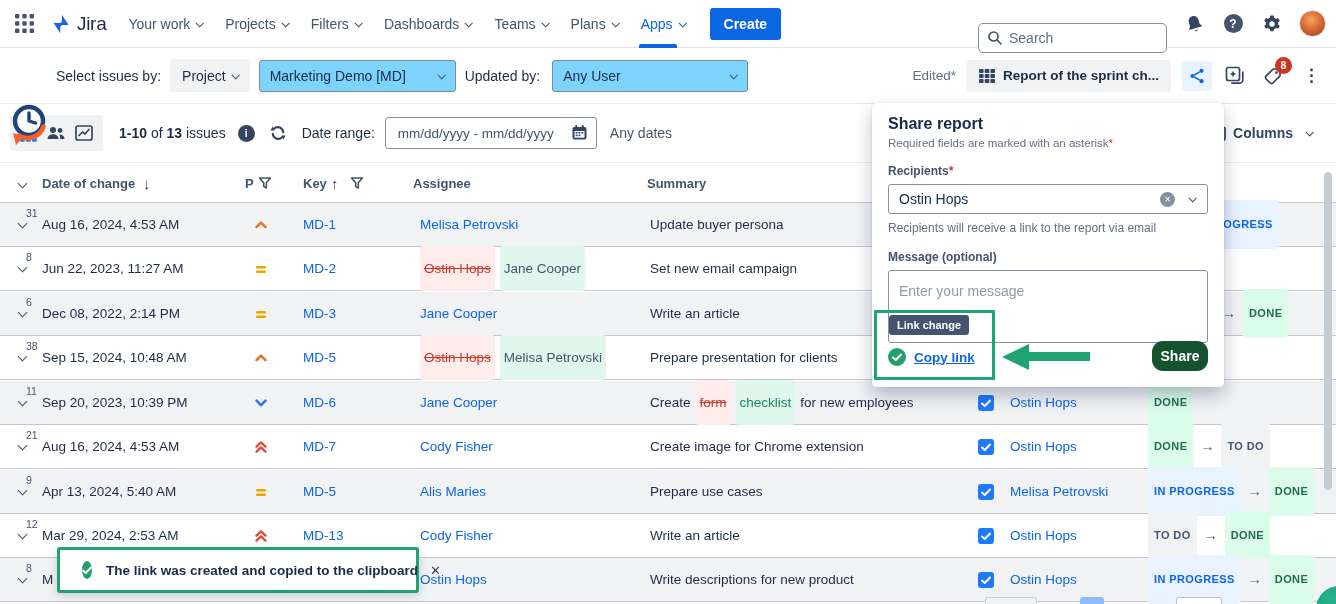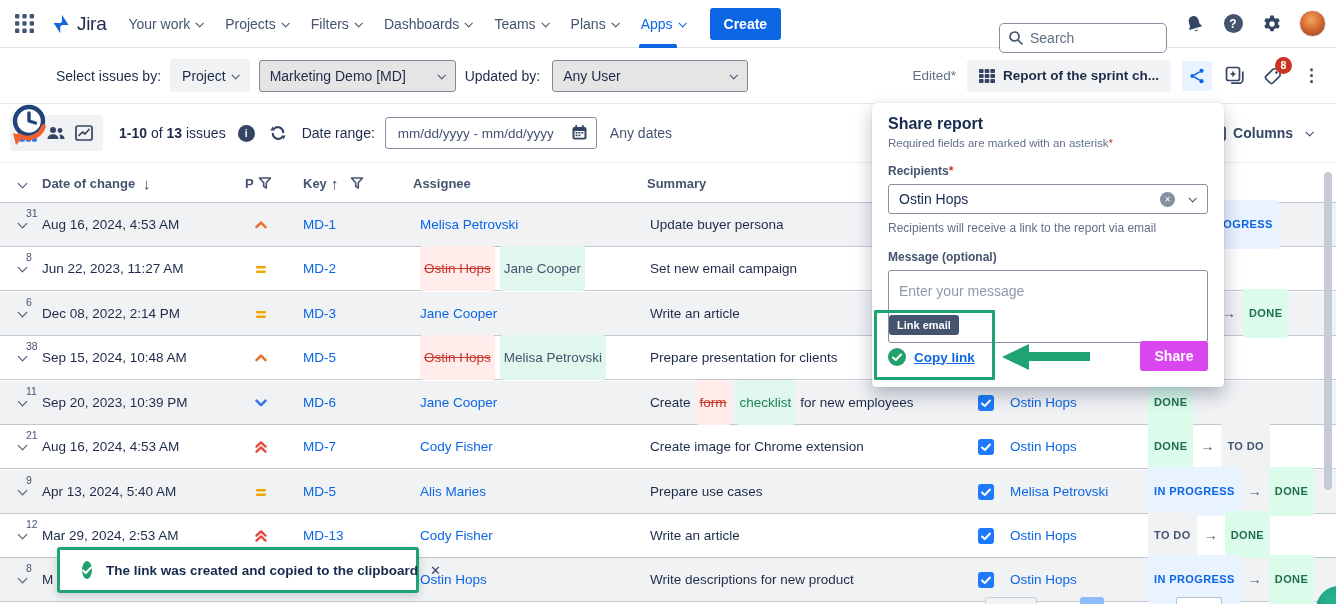--- a/index.html
+++ b/index.html
@@ -15,42 +15,42 @@
   .logo-text { font-size:19px; font-weight:400; color:#1D2B48; letter-spacing:-0.3px; }
   .navitem { position:relative; display:flex; align-items:center; font-size:14px; font-weight:500;
     color:#44546F; margin-right:23px; height:48px; cursor:pointer; white-space:nowrap; }
   .navitem.active { color:#0C66E4; }
   .navitem.active .underline { position:absolute; left:-2px; right:8px; bottom:0; height:4px; background:#0C66E4; border-radius:2px 2px 0 0; }
   .chev { display:inline-block; width:6px; height:6px; border-right:1.8px solid currentColor;
     border-bottom:1.8px solid currentColor; transform:rotate(45deg) translateY(-1px); margin-left:6px; }
   .create-btn { background:#0C66E4; color:#fff; font-size:14px; font-weight:600; border:none;
     border-radius:3px; height:32px; padding:0 14px; margin-left:2px; cursor:pointer; }
   .nav-right { margin-left:auto; display:flex; align-items:center; gap:15px; }
-  .searchbox { position:relative; width:168px; height:30px;margin-top:28px; }
+  .searchbox { position:relative; width:189px; height:30px;margin-top:28px; }
   .searchbox input { width:100%; height:100%; border:1.5px solid #8590A2; border-radius:5px;
     padding:0 8px 0 30px; font-size:14px; color:#172B4D; outline:none; font-family:inherit;}
   .searchbox input::placeholder { color:#626F86; }
   .searchbox svg { position:absolute; left:9px; top:7px; }
   .iconbtn { display:flex; align-items:center; justify-content:center; width:24px; height:24px; cursor:pointer; }
   .help-circle { width:19px; height:19px; border-radius:50%; background:#44546F; color:#fff;
     font-size:12px; font-weight:700; display:flex; align-items:center; justify-content:center; }
   .avatar { width:27px; height:27px; border-radius:50%;
     background:radial-gradient(circle at 45% 35%, #F2A65C 0%, #D96C33 45%, #8A3B1F 100%);
     border:1px solid #E2E4E9; }
 
   
   .toolbar { position:absolute; left:0; top:48px; width:1336px; height:56px; display:flex;
     align-items:center; padding-left:56px; padding-right:12px; border-bottom:1px solid #E8EAED; background:#fff; z-index:5;}
   .applogo { position:absolute; left:5px; top:53px; }
   .tb-label { font-size:14px; color:#1D2B48; margin-right:9px; white-space:nowrap; }
   .chip-select { display:flex; align-items:center; background:#F1F2F4; border-radius:3px; height:33px;
     padding:0 12px; font-size:14px; font-weight:500; color:#1D2B48; margin-right:9px; cursor:pointer; }
   .chip-select .chev { color:#44546F; }
   .select { position:relative; display:flex; align-items:center; height:32px; border:1.5px solid #7D8998;
-    border-radius:3px; padding:0 26px 0 10px; font-size:14px; color:#1D2B48; margin-right:9px; cursor:pointer; background:#e5e5e5;}
+    border-radius:3px; padding:0 26px 0 10px; font-size:14px; color:#1D2B48; margin-right:9px; cursor:pointer; background:#7dd3fc;}
   .select .chev { position:absolute; right:11px; color:#44546F; }
   .sel-md { width:197px; }
   .sel-user { width:196px; margin-left:3px; }
   .tb-right { margin-left:auto; display:flex; align-items:center; gap:11px; }
   .edited { font-size:13.5px; color:#626F86; }
   .report-btn { display:flex; align-items:center; gap:8px; background:#F1F2F4; border-radius:3px;
     height:32px; padding:0 12px; font-size:13.5px; font-weight:700; color:#1D2B48; cursor:pointer; white-space:nowrap;}
   .share-chip { display:flex; align-items:center; justify-content:center; width:30px; height:30px;
     background:#E9F2FF; border-radius:3px; cursor:pointer; }
   .tagwrap { position:relative; width:30px; height:30px; display:flex; align-items:center; justify-content:center; cursor:pointer;}
@@ -137,22 +137,22 @@
   .dlg-help { font-size:12px; color:#626F86; margin-top:7px; }
   .dlg-textarea { margin-top:6px; width:320px; height:73px; border:1.5px solid #8590A2; border-radius:3px;
     padding:12px 10px; font-size:14px; font-family:inherit; color:#172B4D; resize:none; outline:none; display:block;}
   .dlg-textarea::placeholder { color:#8C9BAB; }
   .tooltip { position:absolute; left:17px; top:212px; background:#44546F; color:#fff; font-size:11px;
     font-weight:700; padding:4px 8px; border-radius:3px; z-index:23; }
   .copyrow { position:absolute; left:16px; top:245px; display:flex; align-items:center; gap:8px; cursor:pointer; z-index:23;}
   .green-check { width:18px; height:18px; border-radius:50%; background:#22A06B; display:flex;
     align-items:center; justify-content:center; }
   .copylink { font-size:13.5px; font-weight:700; color:#0C66E4; text-decoration:underline; }
-  .share-btn { position:absolute; right:16px; top:238px; width:68px; height:30px; background:#d946ef;
-    color:#fff; font-size:14px; font-weight:600; border:none; border-radius:3px; cursor:pointer; }
+  .share-btn { position:absolute; right:16px; top:238px; width:56px; height:30px; background:#14532d;
+    color:#fff; font-size:14px; font-weight:600; border:none; border-radius:11px; cursor:pointer; }
 
   
   .green-box { position:absolute; left:874px; top:310px; width:121px; height:70px;
     border:3px solid #1FA373; z-index:22; border-radius:1px;}
   .g-arrow-bar { position:absolute; left:1028px; top:352px; width:62px; height:9px; background:#1FA373; z-index:22;}
   .g-arrow-head { position:absolute; left:1002px; top:344px; width:0; height:0;
     border-top:13px solid transparent; border-bottom:13px solid transparent; border-right:27px solid #1FA373; z-index:22;}
 
   
   .toast { position:absolute; left:57px; top:547px; width:362px; height:46px; background:#fff;
@@ -592,21 +592,21 @@
     <div class="dlg-sub"><span>Required fields are marked with an asterisk</span><span class="red">*</span></div>
     <div class="dlg-label"><span>Recipients</span><span class="red">*</span></div>
     <div class="recip">
       <span>Ostin Hops</span>
       <span class="clear">✕</span>
       <i class="chev"></i>
     </div>
     <div class="dlg-help">Recipients will receive a link to the report via email</div>
     <div class="dlg-label">Message (optional)</div>
     <textarea class="dlg-textarea" placeholder="Enter your message" style=""></textarea>
-    <span class="tooltip">Link email</span>
+    <span class="tooltip">Link change</span>
     <span class="copyrow">
       <span class="green-check">
           <svg width="10" height="9" viewBox="0 0 10 9">
             <path d="M1 4.5 L3.8 7 L9 1.5" stroke="#fff" stroke-width="2" fill="none" stroke-linecap="round" stroke-linejoin="round"></path>
           </svg>
         </span>
       <span class="copylink">Copy link</span>
     </span>
     <button class="share-btn">Share</button>
   </div>

